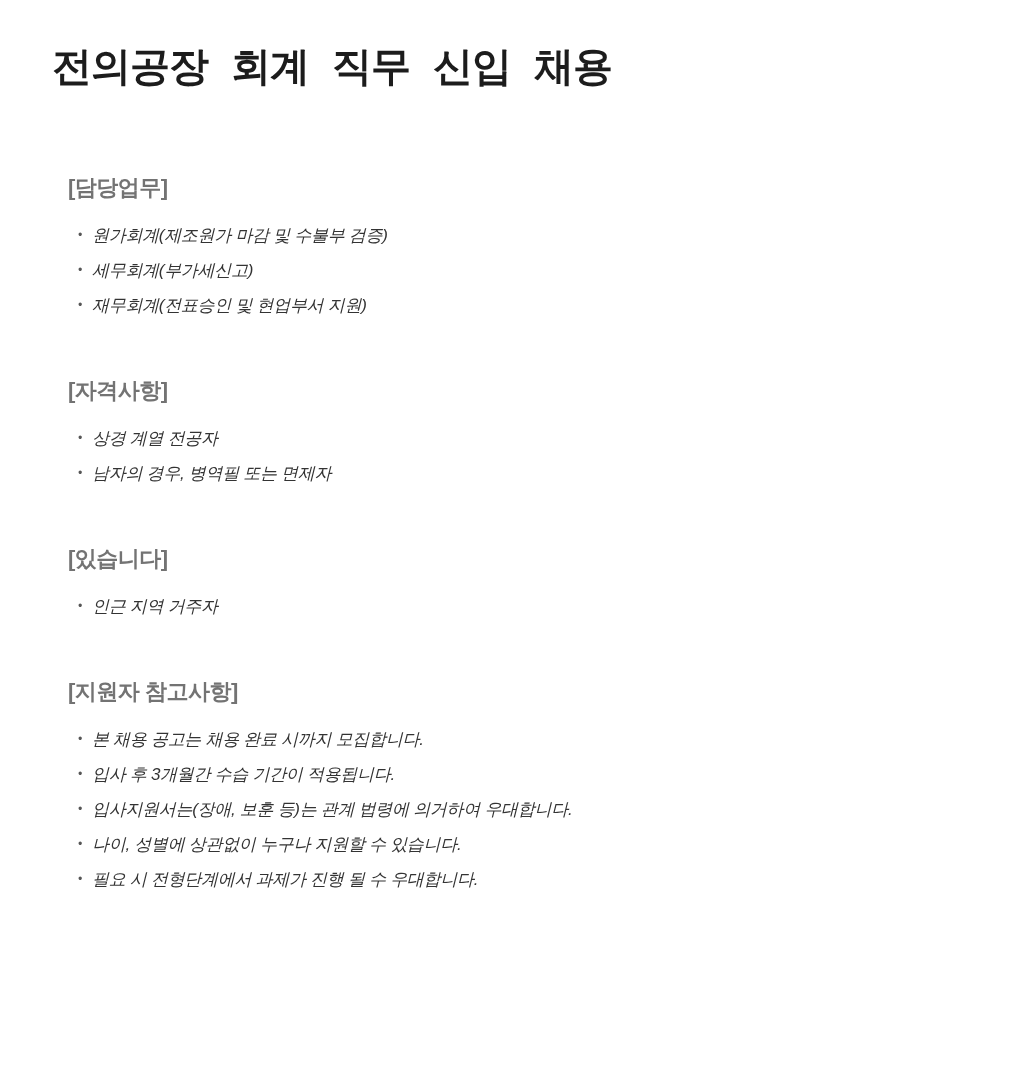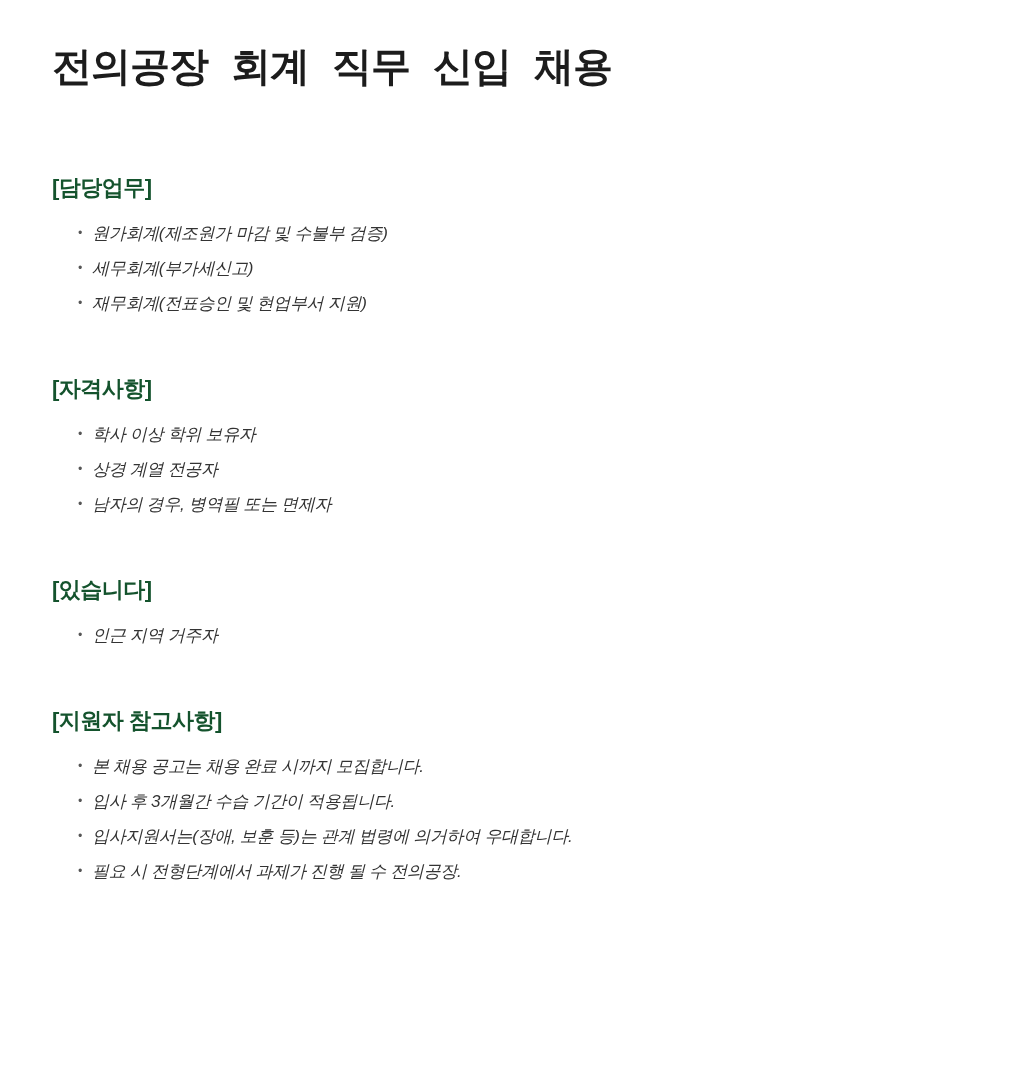--- a/index.html
+++ b/index.html
@@ -27,26 +27,26 @@
     color: #1c1c1c;
     font-family: Liberation Mono, monospace;
   }
   section.job-section {
     margin-top: 54px;
   }
   section.job-section.first {
     margin-top: 80px;
   }
   h2.section-heading {
-    margin: 0;
+    margin: 16px;
     font-size: 22px;
     line-height: 28px;
     font-weight: 700;
     letter-spacing: -0.5px;
-    color: #14532d;
+    color: #737373;
   }
   ul.item-list {
     margin: 14px 0 0 0;
     padding: 0 0 0 26px;
     list-style: none;
     font-style: italic;
   }
   ul.item-list li {
     position: relative;
     font-size: 17px;
@@ -77,36 +77,36 @@
     <ul class="item-list">
       <li>원가회계(제조원가 마감 및 수불부 검증)</li>
       <li>세무회계(부가세신고)</li>
       <li>재무회계(전표승인 및 현업부서 지원)</li>
     </ul>
   </section>
 
   <section class="job-section">
     <h2 class="section-heading">[자격사항]</h2>
     <ul class="item-list">
-      <li>학사 이상 학위 보유자</li>
       <li>상경 계열 전공자</li>
       <li>남자의 경우, 병역필 또는 면제자</li>
     </ul>
   </section>
 
   <section class="job-section">
     <h2 class="section-heading">[있습니다]</h2>
     <ul class="item-list">
       <li>인근 지역 거주자</li>
     </ul>
   </section>
 
   <section class="job-section">
     <h2 class="section-heading">[지원자 참고사항]</h2>
     <ul class="item-list">
       <li>본 채용 공고는 채용 완료 시까지 모집합니다.</li>
       <li>입사 후 3개월간 수습 기간이 적용됩니다.</li>
       <li>입사지원서는(장애, 보훈 등)는 관계 법령에 의거하여 우대합니다.</li>
-      <li>필요 시 전형단계에서 과제가 진행 될 수 전의공장.</li>
+      <li>나이, 성별에 상관없이 누구나 지원할 수 있습니다.</li>
+      <li>필요 시 전형단계에서 과제가 진행 될 수 우대합니다.</li>
     </ul>
   </section>
 
 </main>
 
 </body></html>

